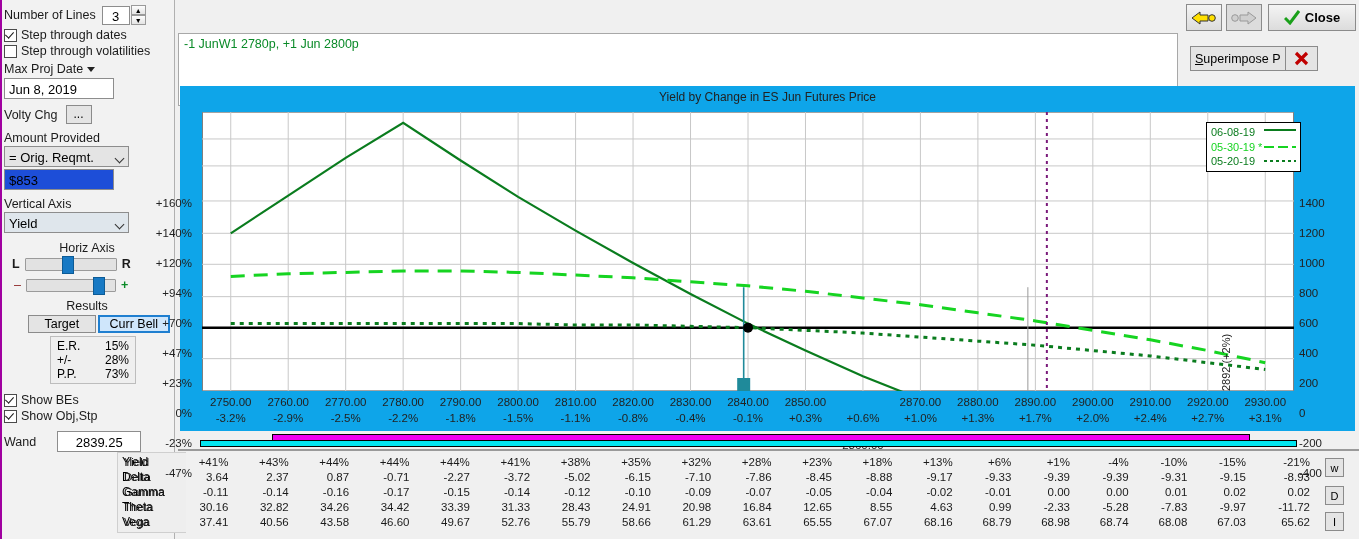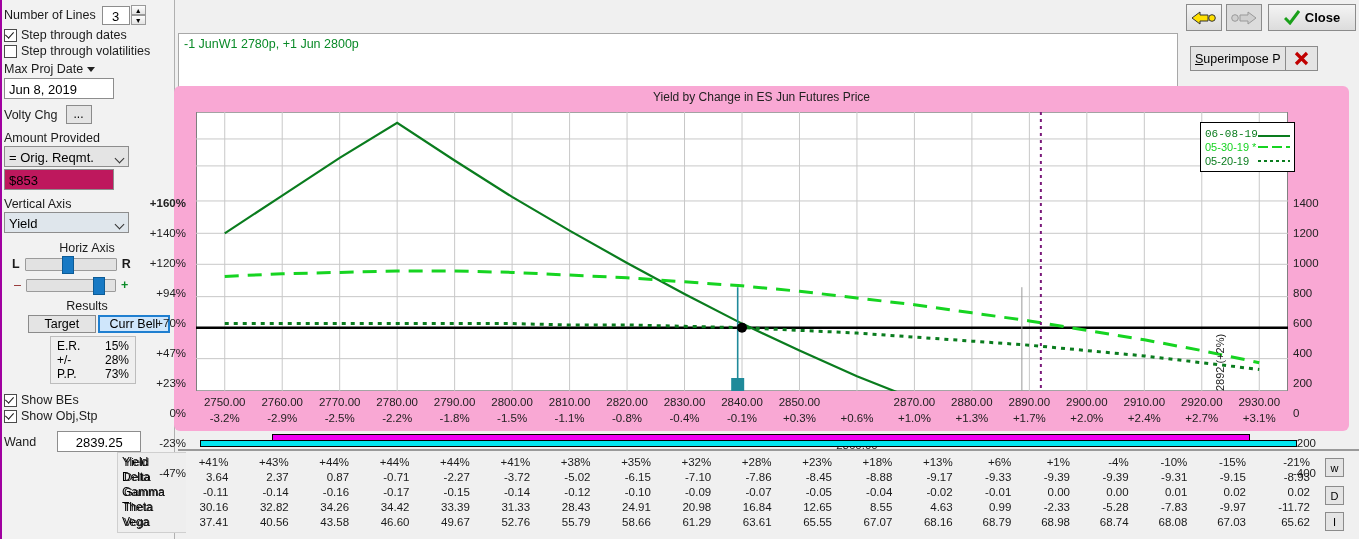--- a/index.html
+++ b/index.html
@@ -34,21 +34,21 @@
     display:inline-block;position:relative;flex:none;
   }
   .box.on::after{
     content:"";position:absolute;left:2px;top:0px;width:4px;height:7px;
     border:solid #1a1a1a;border-width:0 1.6px 1.6px 0;transform:rotate(42deg);
   }
   .field{
     border:1px solid #8d8d8d;background:#fff;height:21px;line-height:21px;
     padding:0 4px;font-size:13px;box-sizing:border-box;
   }
-  .field.gray{background:#be185d;}
+  .field.gray{background:#1d4ed8;}
   .combo{
     border:1px solid #8d8d8d;background:#e4e4e4;height:21px;line-height:21px;
     padding:0 18px 0 4px;font-size:13px;box-sizing:border-box;position:relative;
   }
   .combo::after{
     content:"";position:absolute;right:5px;top:8px;width:6px;height:6px;
     border:solid #333;border-width:0 1.5px 1.5px 0;transform:rotate(45deg);
   }
   .caret-dn{display:inline-block;width:0;height:0;border-left:4px solid transparent;
     border-right:4px solid transparent;border-top:5px solid #222;margin-left:4px;}
@@ -93,22 +93,22 @@
     border:1px solid #8b8b8b;background:#e4e4e4;padding:0 4px;width:96px;overflow:hidden;
     display:flex;align-items:center;font-size:12.5px;box-sizing:border-box;white-space:nowrap;
   }
   #superimpose .si-x{
     border:1px solid #8b8b8b;border-left:none;background:#e4e4e4;width:32px;
     display:flex;align-items:center;justify-content:center;box-sizing:border-box;
   }
 
   
   #chart-area{
-    position:absolute;left:174px;top:86px;width:1175px;height:345px;
-    background:#f9a8d4;box-sizing:border-box;border-radius:6px;
+    position:absolute;left:180px;top:86px;width:1175px;height:345px;
+    background:#0ea5e9;box-sizing:border-box;
   }
   #chart-title{
     position:absolute;left:0;top:4px;width:100%;text-align:center;
     font-size:12px;color:#222;
   }
   .yax{position:absolute;font-size:11.5px;color:#222;text-align:right;width:46px;}
   .yaxR{position:absolute;font-size:11.5px;color:#222;text-align:left;width:40px;}
   .xlab{position:absolute;font-size:11.5px;color:#222;text-align:center;width:56px;}
   .xlab2{position:absolute;font-size:11.5px;color:#222;text-align:center;width:56px;}
 
@@ -282,21 +282,21 @@
   <div class="si-x">
     <svg width="15" height="15" viewBox="0 0 15 15">
       <path d="M2 2 L13 13 M13 2 L2 13" stroke="#c00000" stroke-width="3.2" fill="none"></path>
     </svg>
   </div>
 </div>
 
 <div id="chart-area">
   <div id="chart-title">Yield by Change in ES Jun Futures Price</div>
 
-  <div class="yax" style="left:-34px;top:111px;font-weight:bold;">+160%</div>
+  <div class="yax" style="left:-34px;top:111px;">+160%</div>
   <div class="yax" style="left:-34px;top:141px;">+140%</div>
   <div class="yax" style="left:-34px;top:171px;">+120%</div>
   <div class="yax" style="left:-34px;top:201px;">+94%</div>
   <div class="yax" style="left:-34px;top:231px;">+70%</div>
   <div class="yax" style="left:-34px;top:261px;">+47%</div>
   <div class="yax" style="left:-34px;top:291px;">+23%</div>
   <div class="yax" style="left:-34px;top:321px;">0%</div>
   <div class="yax" style="left:-34px;top:351px;">-23%</div>
   <div class="yax" style="left:-34px;top:381px;">-47%</div>
 
@@ -353,21 +353,21 @@
     <line id="marker-teal" stroke="#1f8a9a" stroke-width="1.6" x1="541.6894736842105" x2="541.6894736842105" y1="175.2173913043478" y2="279"></line>
     <rect id="marker-teal-box" width="13" height="13" fill="#1f8a9a" x="535.1894736842105" y="266"></rect>
     <line id="marker-be" stroke="#7a1a7a" stroke-width="2" stroke-dasharray="3,4" x1="844.8631578947368" x2="844.8631578947368" y1="0" y2="279"></line>
     <line id="marker-be-tick" stroke="#999" stroke-width="1" x1="825.8631578947368" x2="825.8631578947368" y1="175.2173913043478" y2="279"></line>
     <circle id="dot-marker" r="5" fill="#000" cx="546" cy="215.65217391304347"></circle>
   </svg>
 
   <div id="be-label" style="position:absolute;left:1040px;top:305px;transform:rotate(-90deg);transform-origin:left top;font-size:11px;color:#222;white-space:nowrap;">2892 (+2%)</div>
 
   <div style="position:absolute;left:1026px;top:36px;width:85px;padding:3px 4px;border:1px solid #000;background:#fff;">
-    <div style="display:flex;align-items:flex-end;justify-content:space-between;height:14px;font-family:Liberation Mono, monospace;">
+    <div style="display:flex;align-items:flex-start;justify-content:space-between;height:14px;">
       <span style="color:#0a7c1e;font-size:11px;">06-08-19</span>
       <svg width="32" height="8">
           <line x1="0" y1="4" x2="32" y2="4" stroke="#0a7c1e" stroke-width="2"></line>
         </svg>
     </div>
     <div style="display:flex;align-items:center;justify-content:space-between;height:14px;">
       <span style="color:#16d421;font-size:11px;">05-30-19 *</span>
       <svg width="32" height="8">
           <line x1="0" y1="4" x2="32" y2="4" stroke="#16d421" stroke-width="2" stroke-dasharray="10,4"></line>
         </svg>

